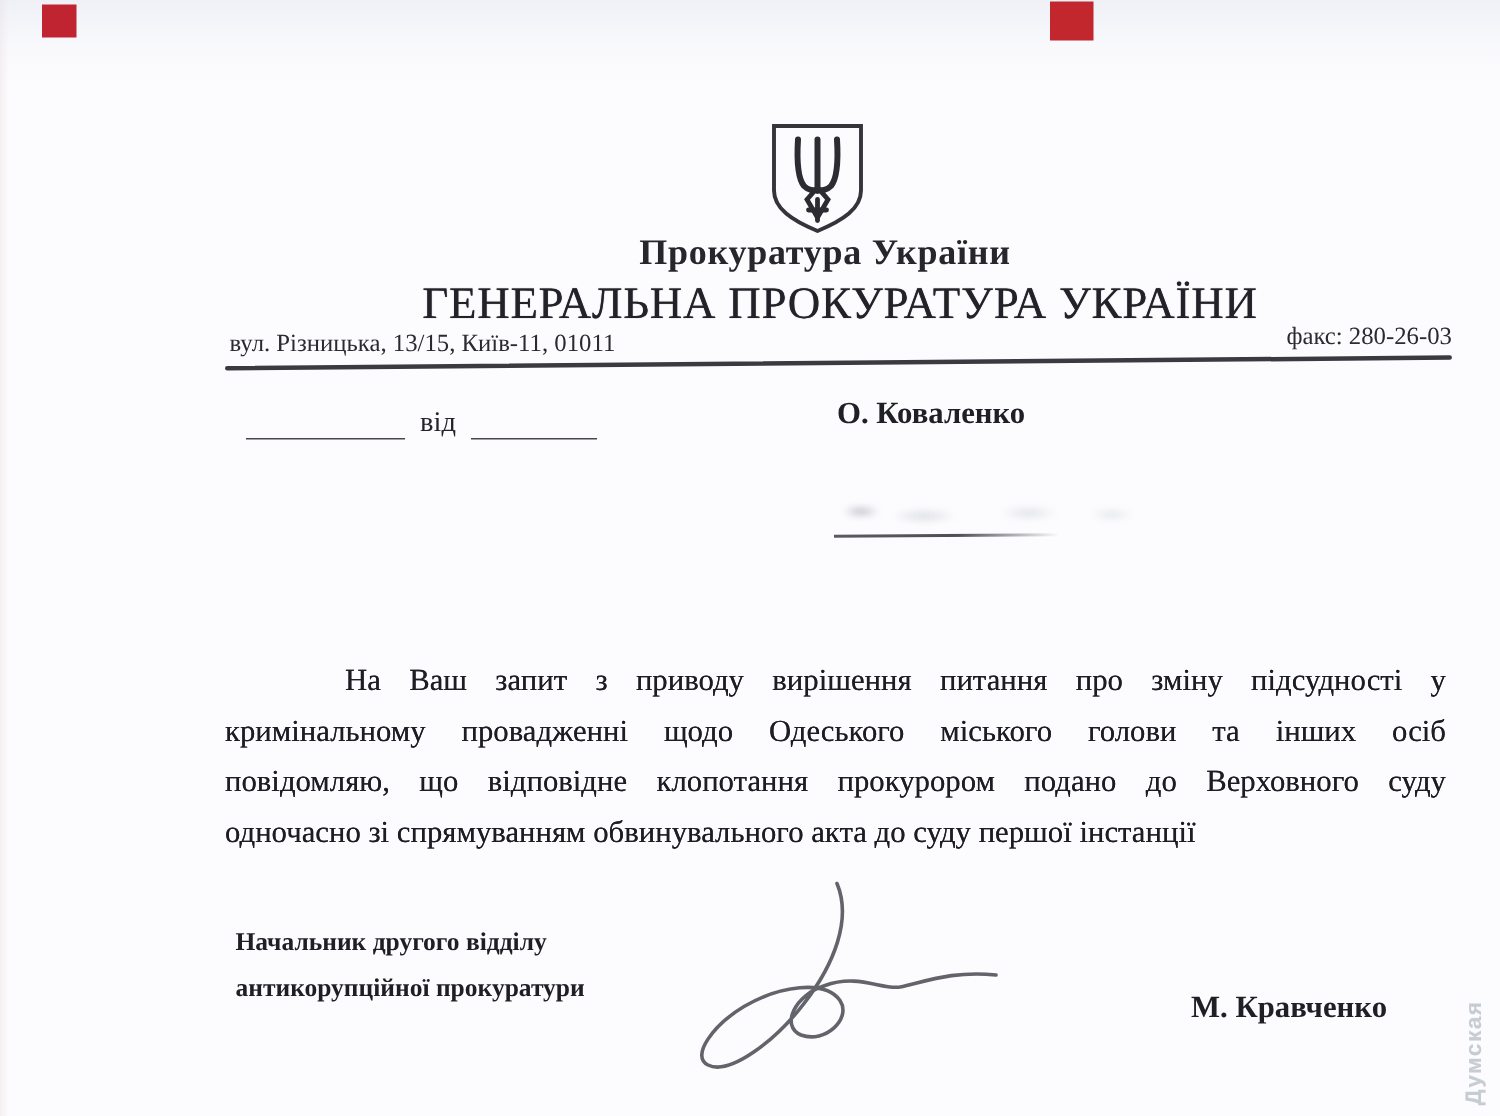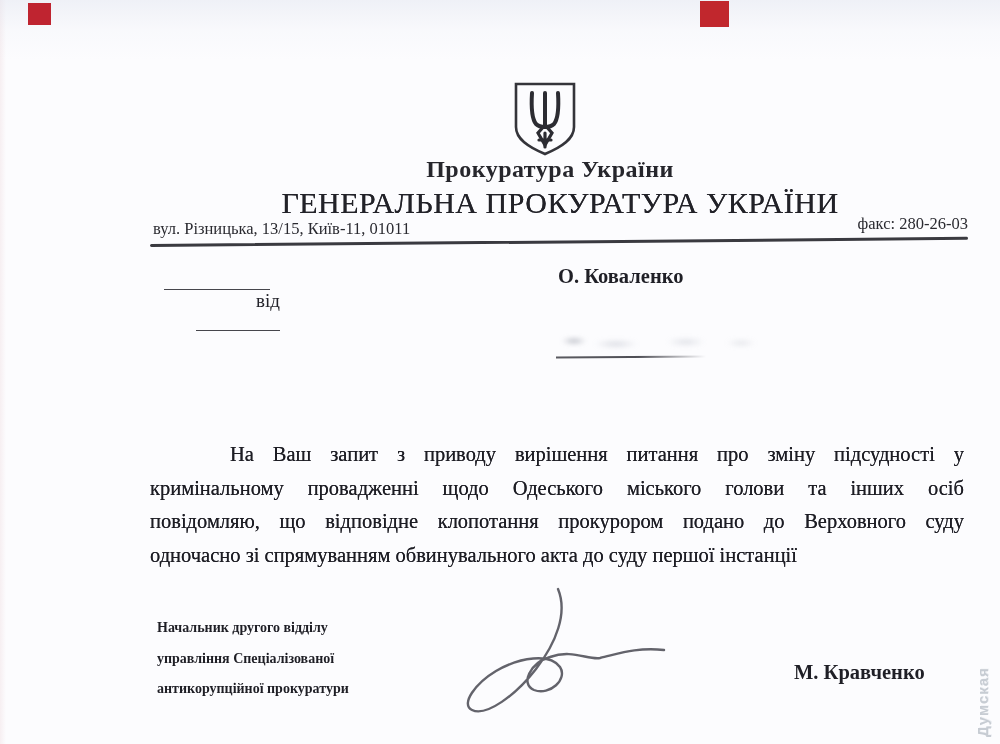--- a/index.html
+++ b/index.html
@@ -43,21 +43,21 @@
   }
   .addr { font-size: 16.5px; color: #2a2a30; }
   .fax  { font-size: 16.5px; color: #2a2a30; margin-top: -5px; }
   .head-rule {
     position: absolute; left: 150px; top: 244px; width: 818px; height: 2.5px;
     background: #3a3a40; transform: rotate(-0.5deg); transform-origin: left center;
     border-radius: 2px;
   }
 
   .ref-block { position: absolute; left: 164px; top: 264px; font-size: 20px; color: #23232a; }
-  .ref-line2 { margin-top: 7px; font-size: 19px; display: flex; align-items: flex-end; flex-direction: column; }
+  .ref-line2 { margin-top: 7px; font-size: 19px; display: flex; align-items: flex-end; }
   .blank { display: inline-block; border-bottom: 1.6px solid #46464c; height: 18px; }
   .blank.b1 { width: 106px; margin-right: 10px; }
   .blank.b2 { width: 84px;  margin-left: 10px; }
 
   .recipient {
     position: absolute; left: 558px; top: 262px;
     font-size: 20.5px; font-weight: bold; line-height: 29px; color: #1f1f26;
   }
 
   .redacted-smudge {
@@ -79,21 +79,21 @@
     position: absolute; left: 150px; top: 438px; width: 814px;
     font-size: 20.5px; line-height: 33.5px; color: #1d1d24;
     text-shadow: 0 0 0.4px #2a2a32;
   }
   .jline { text-align: justify; text-align-last: justify; white-space: normal; }
   .jline.first { padding-left: 80px; }
   .jline.last { text-align-last: left; }
 
   .sign-block {
     position: absolute; left: 157px; top: 613px;
-    font-size: 14px; font-weight: bold; line-height: 30.5px; color: #1e1e25;
+    font-size: 17px; font-weight: bold; line-height: 30.5px; color: #1e1e25;
   }
   .signature-ink { position: absolute; left: 438px; top: 583px; width: 245px; height: 145px; }
 
   .signer-name {
     position: absolute; left: 794px; top: 661px;
     font-size: 20.5px; font-weight: bold; color: #1f1f26;
   }
 
   .watermark {
     position: absolute; left: 974px; top: 737px;
@@ -155,21 +155,20 @@
 
   <div class="body-text">
     <div class="jline first">На Ваш запит з приводу вирішення питання про зміну підсудності у</div>
     <div class="jline">кримінальному провадженні щодо Одеського міського голови та інших осіб</div>
     <div class="jline">повідомляю, що відповідне клопотання прокурором подано до Верховного суду</div>
     <div class="jline last">одночасно зі спрямуванням обвинувального акта до суду першої інстанції</div>
   </div>
 
   <div class="sign-block">
     <div>Начальник другого відділу</div>
-    <div>управління Спеціалізованої</div>
     <div>антикорупційної прокуратури</div>
   </div>
 
   <div class="signature-ink">
     <svg viewBox="0 0 245 145" width="245" height="145">
       <path d="M120 6
                C 130 30 118 60 98 86
                C 78 112 48 134 34 127
                C 22 121 38 100 58 88
                C 82 74 112 70 122 84

